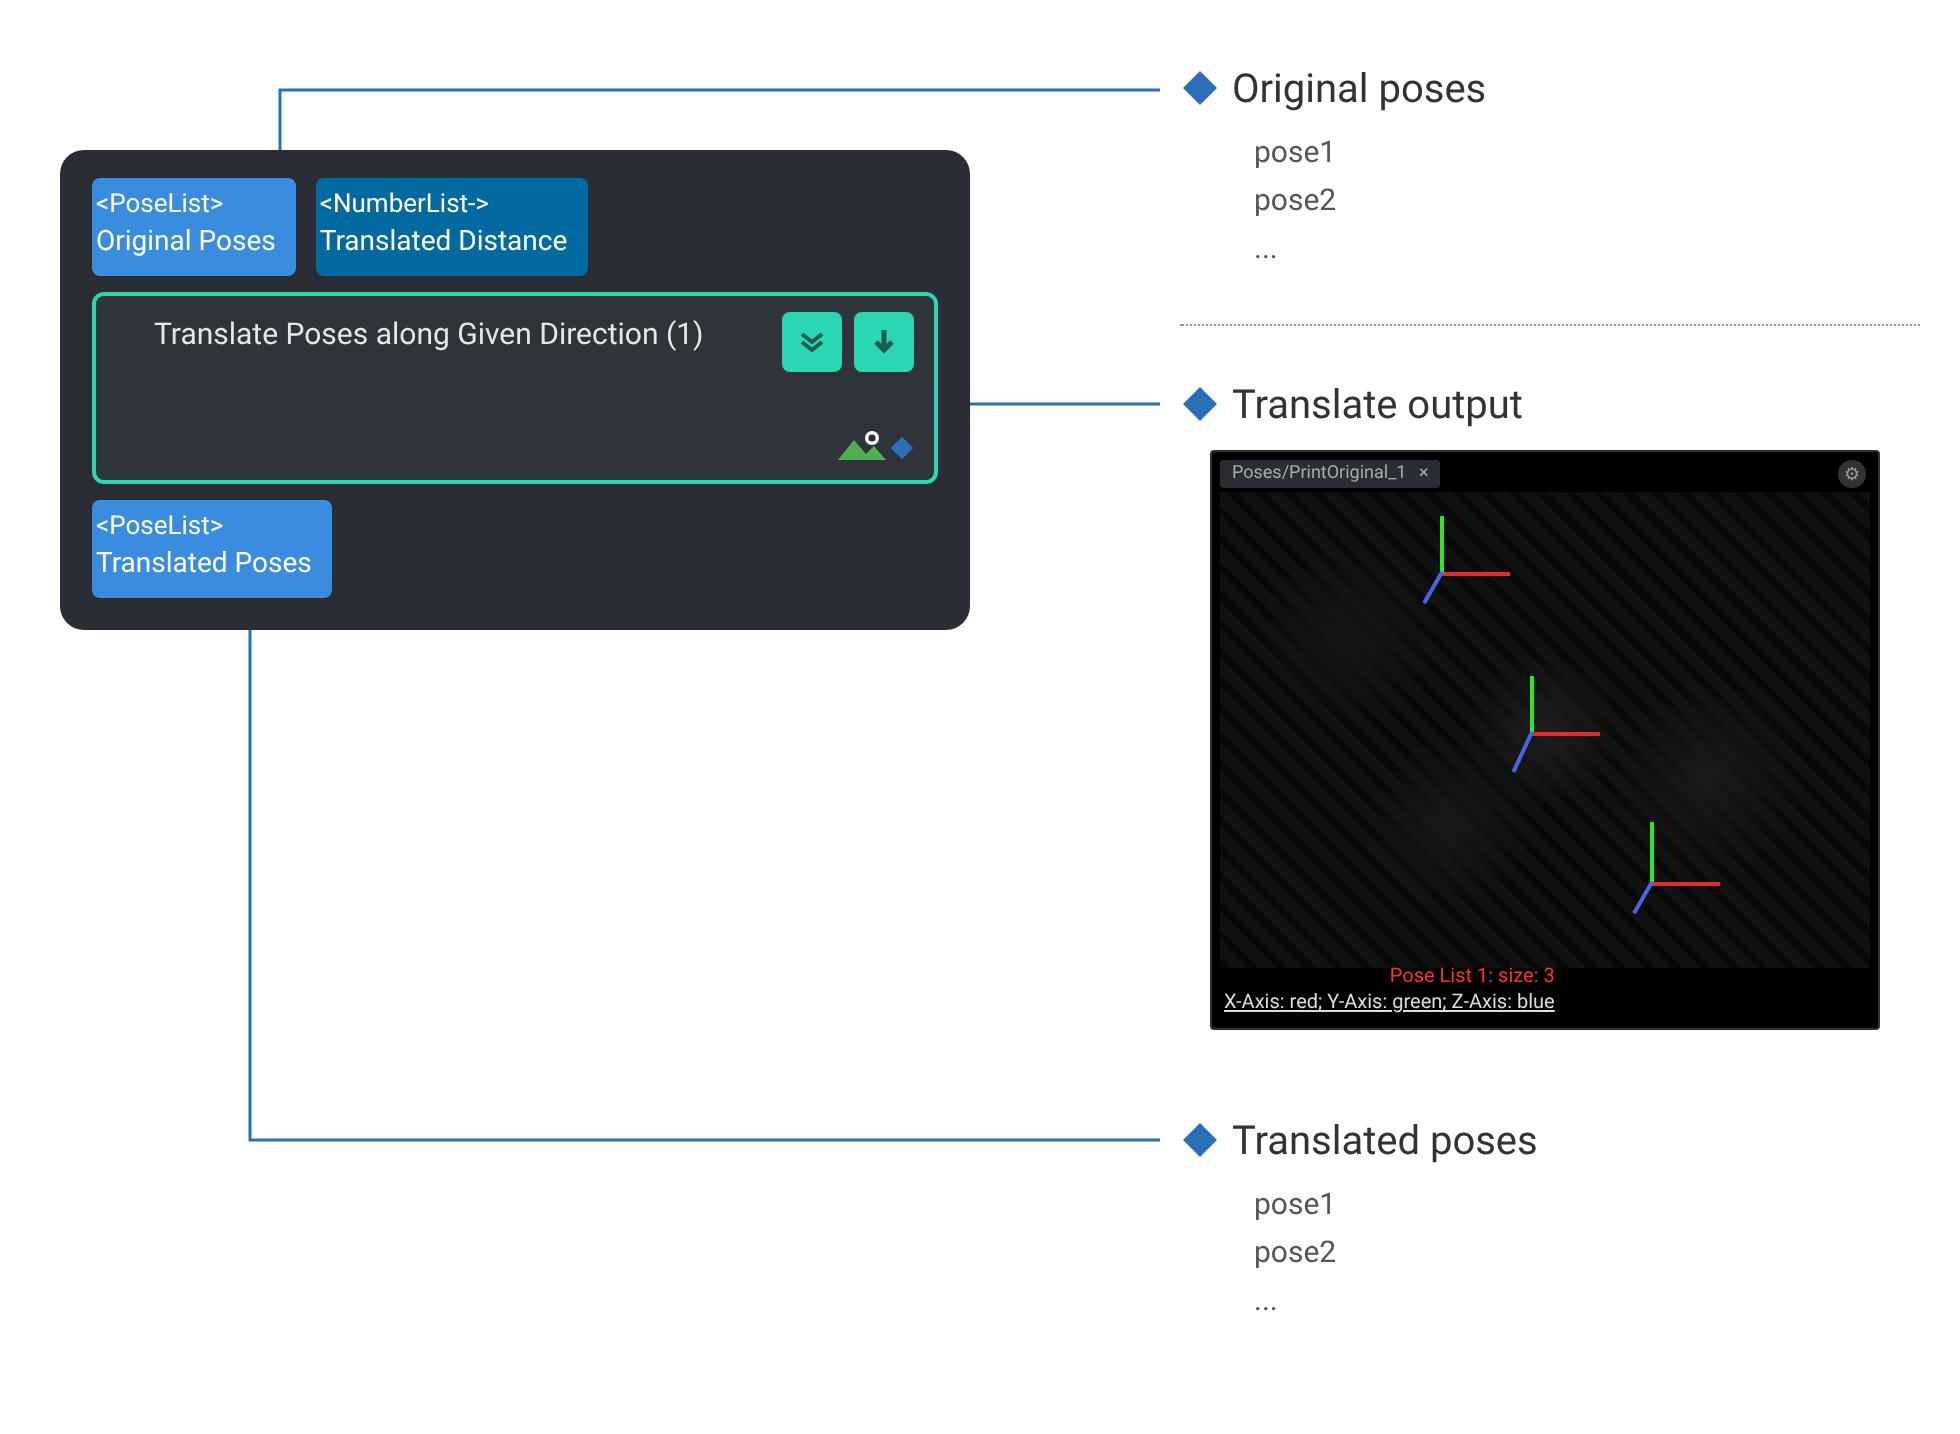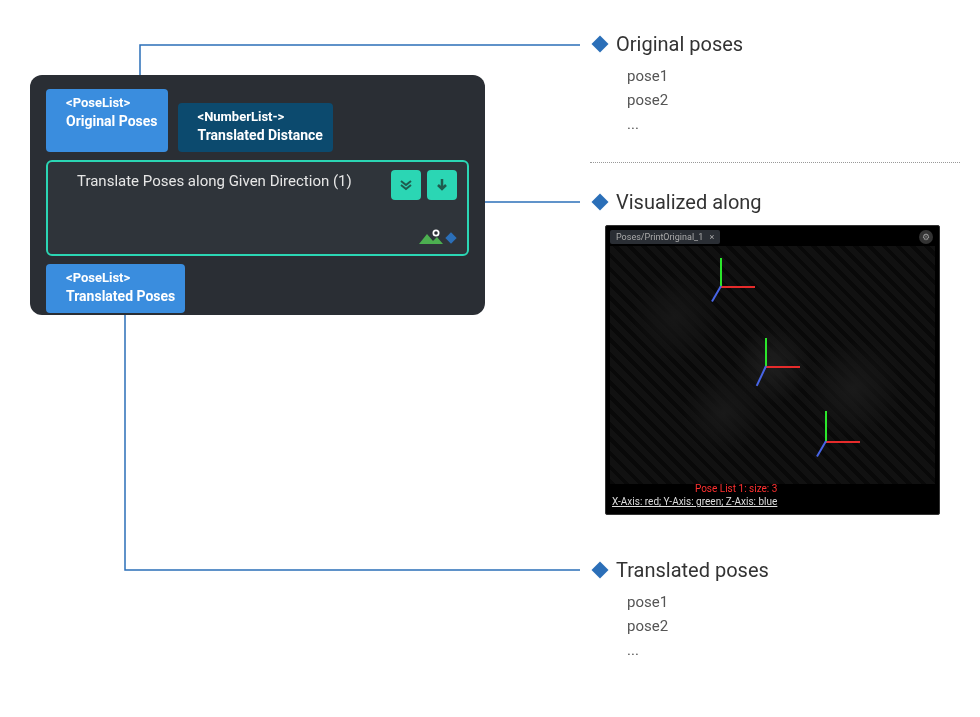--- a/index.html
+++ b/index.html
@@ -21,31 +21,30 @@
     background: #2a2e34;
     border-radius: 12px;
     padding: 14px 16px;
   }
   .port-row {
     display: flex;
     gap: 10px;
     margin-bottom: 8px;
   }
   .port {
-    padding: 6px 10px 8px 20px;
+    padding: 6px 10px 8px 2px;
     border-radius: 4px;
     font-size: 14px;
     line-height: 1.3;
     color: #fff;
-    font-weight: bold;
   }
   .port-type { font-size: 13px; }
   .port-name { font-size: 14px; }
   .port-blue { background: #3a8dde; }
-  .port-maroon { background: #0c4a6e; margin-top: 14px; }
+  .port-maroon { background: #0369a1; }
   .node-body {
     border: 2px solid #2bd6b4;
     border-radius: 6px;
     padding: 10px 12px;
     background: #2f343a;
     height: 96px;
     position: relative;
   }
   .node-title {
     color: #e6e6e6;
@@ -247,21 +246,21 @@
   <div class="annot-item">pose1</div>
   <div class="annot-item">pose2</div>
   <div class="annot-item">...</div>
 </div>
 
 <div class="divider"></div>
 
 <div class="annot" style="top:190px;">
   <div class="annot-heading">
     <span class="diamond"></span>
-    <span>Visualized along</span>
+    <span>Translate output</span>
   </div>
 </div>
 
 <div class="viewer">
   <div class="viewer-tab">
     <span>Poses/PrintOriginal_1</span>
     <span style="margin-left:4px;">×</span>
   </div>
   <div class="viewer-close">⚙</div>
   <div class="viewer-content">

